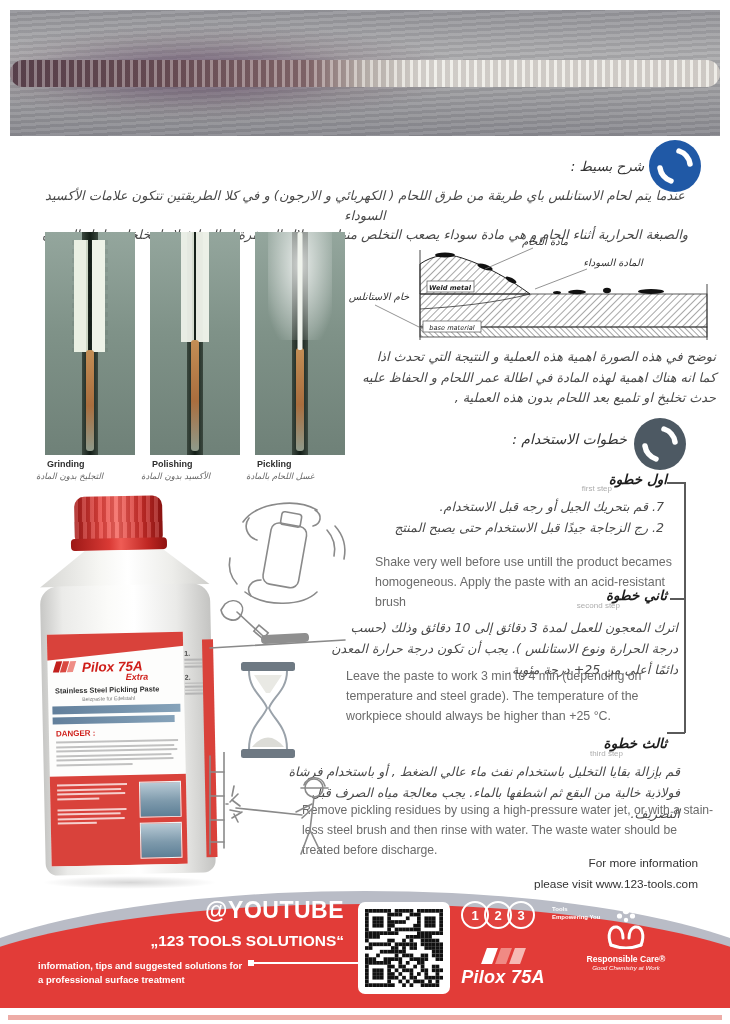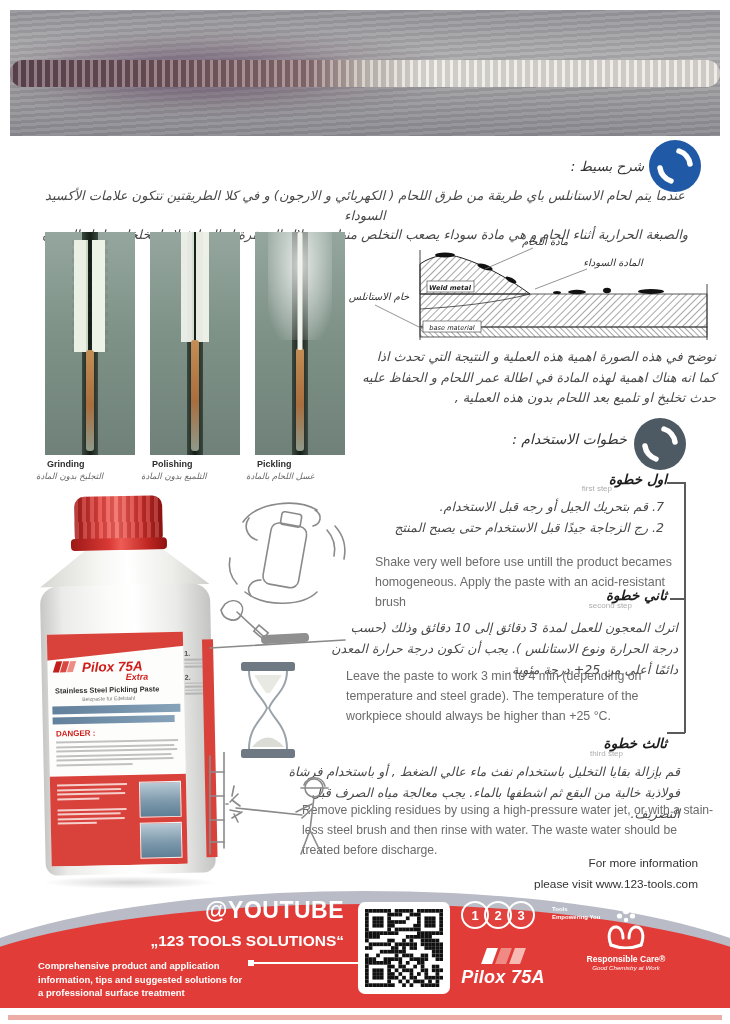--- a/index.html
+++ b/index.html
@@ -164,21 +164,21 @@
   <div class="abs photo" style="left:255px;">
     <div class="channel"></div>
       <div class="paste haze"></div>
     <div class="rod" style="top:116px;bottom:4px;"></div>
       <div class="paste line"></div>
   </div>
   <div class="abs photo-label" style="left:47px;">Grinding</div>
   <div class="abs photo-label" style="left:152px;">Polishing</div>
   <div class="abs photo-label" style="left:257px;">Pickling</div>
   <div class="abs ar photo-caption" style="left:36px;">التجليخ بدون المادة</div>
-  <div class="abs ar photo-caption" style="left:141px;">التلميع بدون المادة</div>
+  <div class="abs ar photo-caption" style="left:141px;">الأكسيد بدون المادة</div>
   <div class="abs ar photo-caption" style="left:246px;">غسل اللحام بالمادة</div>
 
   <div class="abs" style="left:345px;top:232px;width:370px;height:115px;">
     <svg width="370" height="115" viewBox="0 0 370 115" style="font-family:'DejaVu Sans',sans-serif;">
       <defs>
         <pattern id="hatch" width="5" height="5" patternUnits="userSpaceOnUse" patternTransform="rotate(45)">
           <line x1="0" y1="0" x2="0" y2="5" stroke="#3c3c3c" stroke-width="0.9"></line>
         </pattern>
         <pattern id="hatch2" width="4" height="4" patternUnits="userSpaceOnUse" patternTransform="rotate(-45)">
           <line x1="0" y1="0" x2="0" y2="4" stroke="#3c3c3c" stroke-width="0.9"></line>
@@ -240,21 +240,21 @@
 
   <div class="abs ar step-h" style="right:63px;top:471px;">اول خطوة</div>
   <div class="abs step-sub" style="right:118px;top:484px;">first step</div>
   <div class="abs ar step-ar" style="right:66px;top:496px;width:300px;">
     <div>7. قم بتحريك الجيل أو رجه قبل الاستخدام.</div>
     <div>2. رج الزجاجة جيدًا قبل الاستخدام حتى يصبح المنتج</div>
   </div>
   <div class="abs en step-en" style="left:366px;top:552px;width:302px;margin-left:9px;">Shake very well before use untill the product becames homogeneous. Apply the paste with an acid-resistant brush</div>
 
   <div class="abs ar step-h" style="right:63px;top:587px;">ثاني خطوة</div>
-  <div class="abs step-sub" style="right:98px;top:601px;">second step</div>
+  <div class="abs step-sub" style="right:110px;top:601px;">second step</div>
   <div class="abs ar step-ar" style="right:52px;top:617px;width:352px;">اترك المعجون للعمل لمدة 3 دقائق إلى 10 دقائق وذلك (حسب درجة الحرارة ونوع الاستانلس ). يجب أن تكون درجة حرارة المعدن دائمًا أعلى من 25+ درجة مئوية.</div>
   <div class="abs en step-en" style="left:346px;top:666px;width:340px;">Leave the paste to work 3 min to 4 min (depending on temperature and steel grade). The temperature of the workpiece should always be higher than +25 °C.</div>
 
   <div class="abs ar step-h" style="right:63px;top:735px;">ثالث خطوة</div>
   <div class="abs step-sub" style="right:107px;top:749px;">third step</div>
   <div class="abs ar step-ar" style="right:50px;top:761px;width:392px;">قم بإزالة بقايا التخليل باستخدام نفث ماء عالي الضغط , أو باستخدام فرشاة فولاذية خالية من البقع ثم اشطفها بالماء. يجب معالجة مياه الصرف قبل التصريف.</div>
   <div class="abs en step-en" style="left:302px;top:800px;width:416px;font-size:12.2px;">Remove pickling residues by using a high-pressure water jet, or with a stain-less steel brush and then rinse with water. The waste water should be treated before discharge.</div>
 
   <div class="abs more-info">
     <div>For more information</div>
@@ -372,21 +372,20 @@
       </g>
     </svg>
   </div>
 
   <div class="abs footer-gray"></div>
   <div class="abs footer-red"></div>
 
   <div class="abs fc yt-handle">@YOUTUBE</div>
   <div class="abs fc yt-channel">„123 TOOLS SOLUTIONS“</div>
   <div class="abs fc tagline">
-    <div>Comprehensive product and application</div>
     <div>information, tips and suggested solutions for</div>
     <div>a professional surface treatment</div>
   </div>
   <div class="abs fc connector"></div>
 
   <div class="abs fc qr-box">
     <svg width="78" height="78" viewBox="0 0 71.4 71.4" fill="#111" id="qr-svg">
         <rect x="0.0" y="0.0" width="3.4" height="3.4"></rect>
         <rect x="3.4" y="0.0" width="3.4" height="3.4"></rect>
         <rect x="6.8" y="0.0" width="3.4" height="3.4"></rect>

